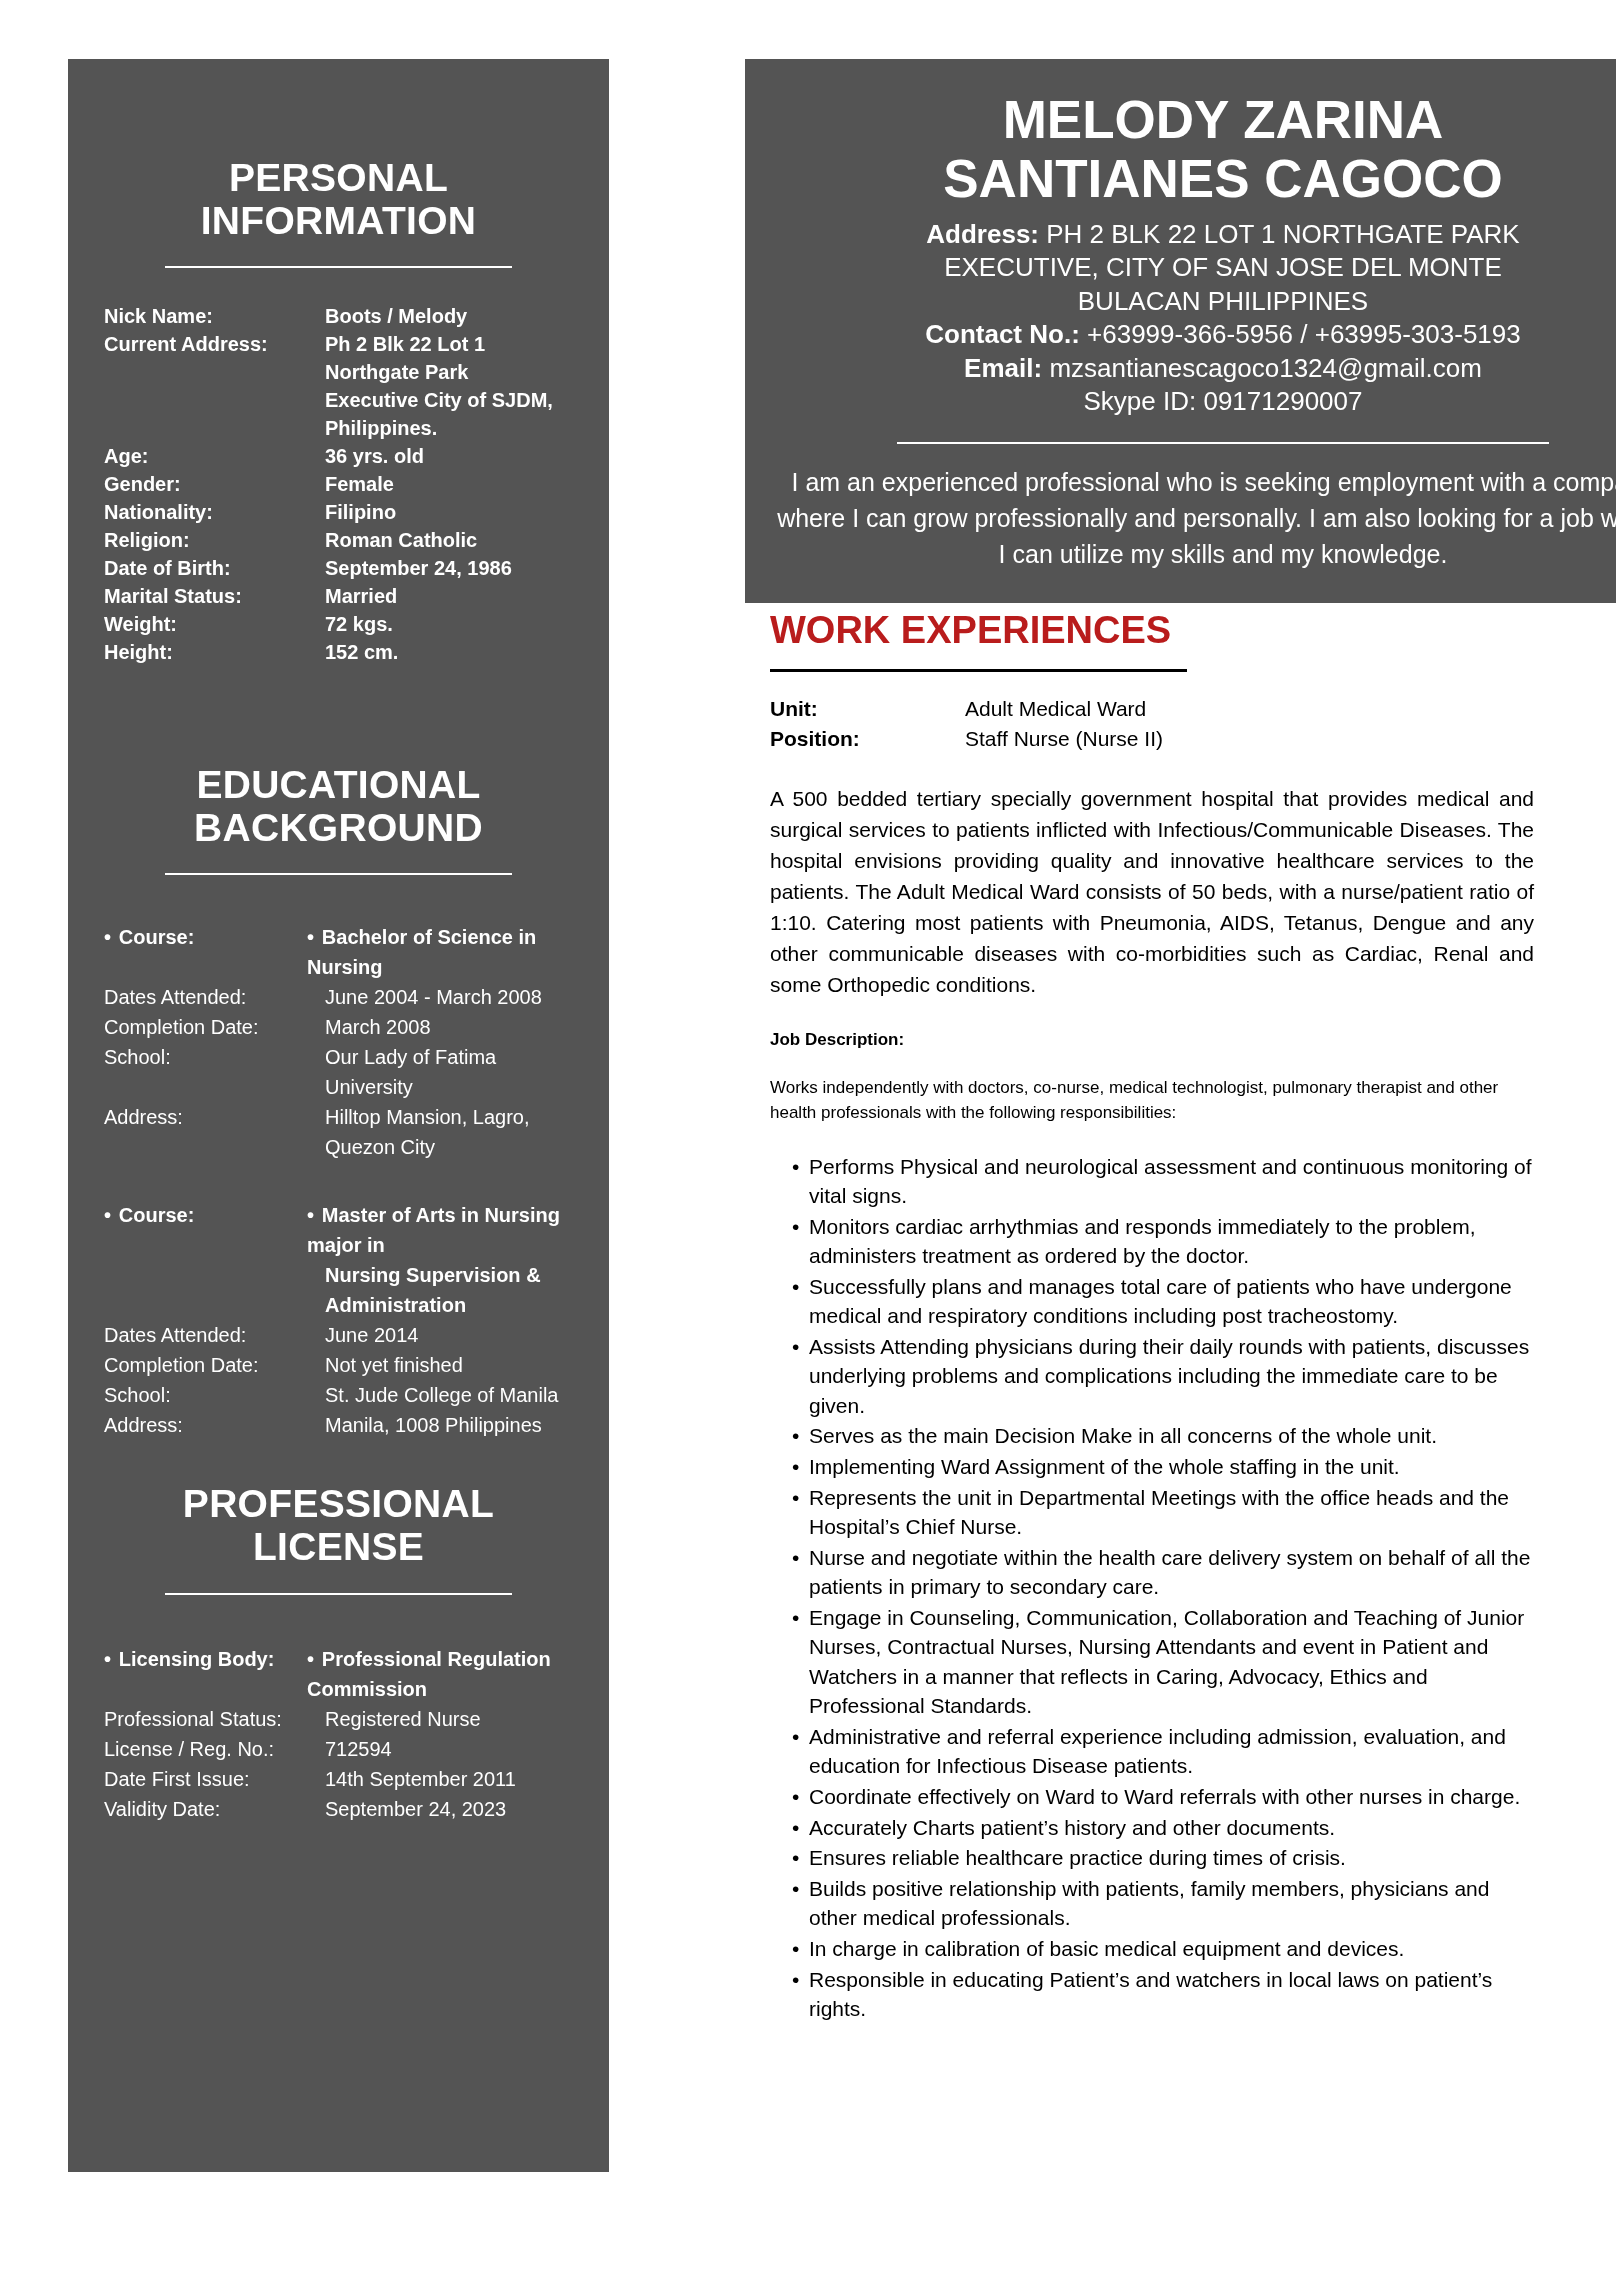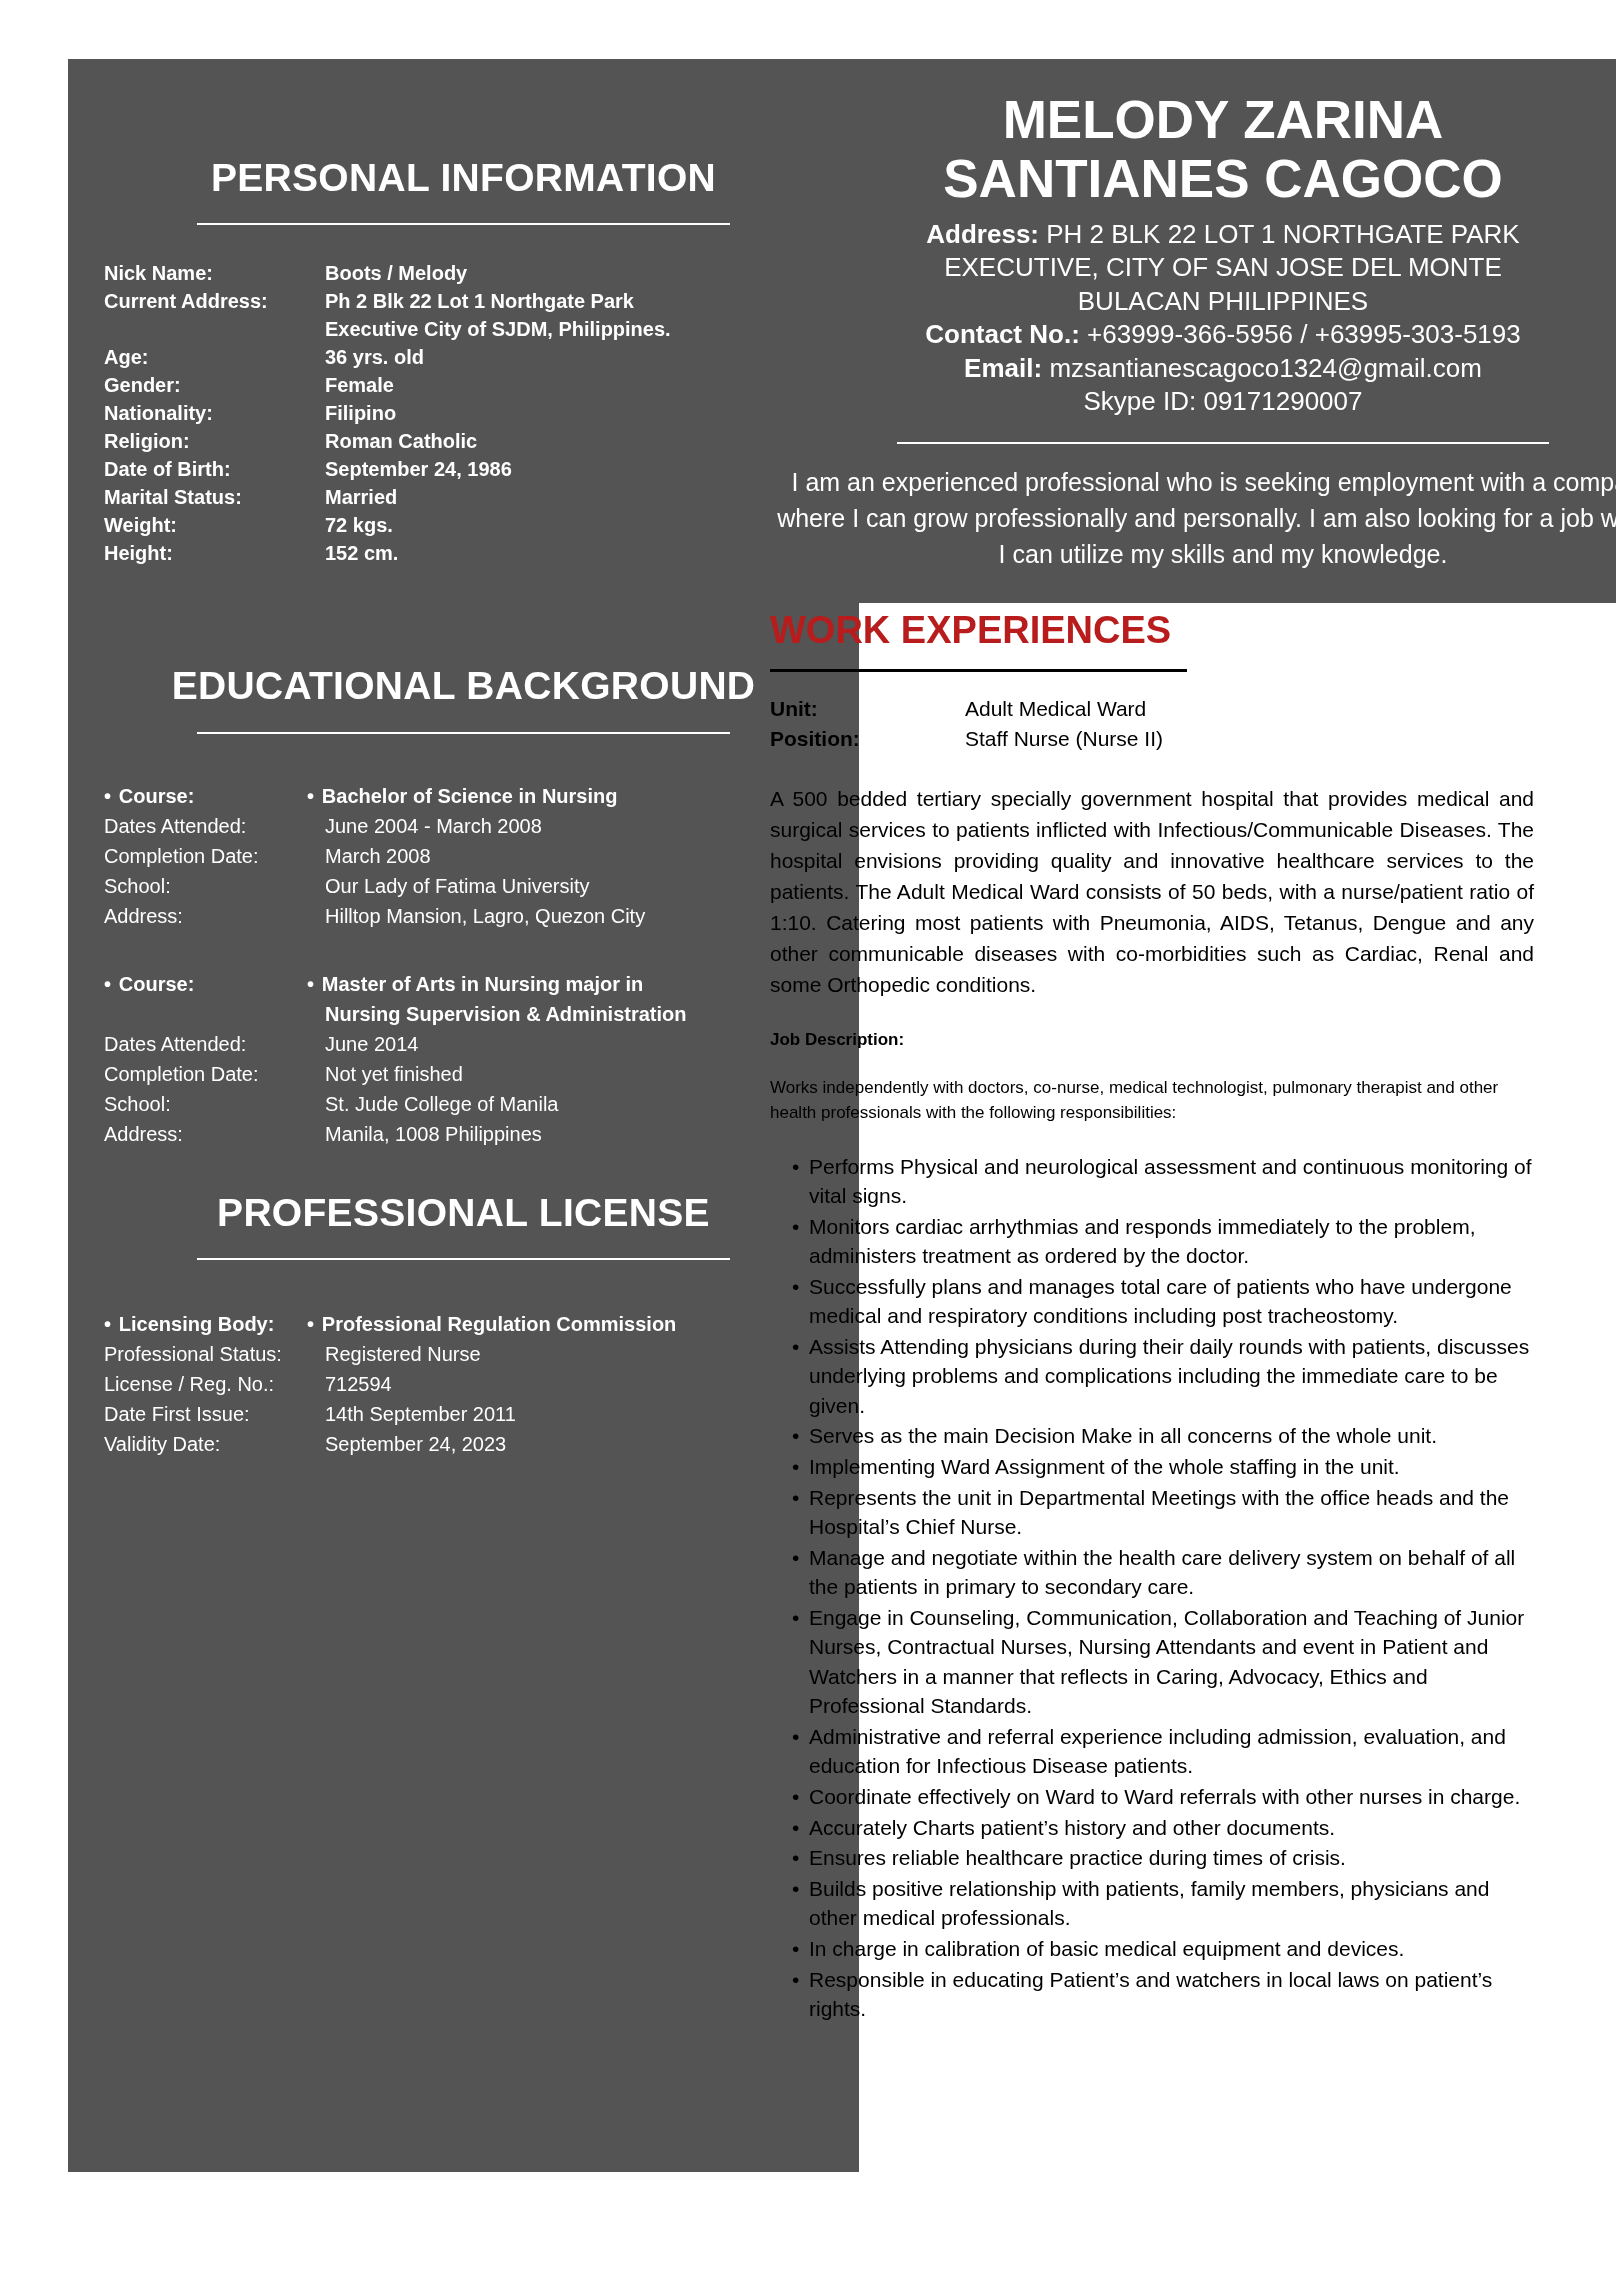--- a/index.html
+++ b/index.html
@@ -13,21 +13,21 @@
     position: relative;
     font-family: "Liberation Sans", sans-serif;
     -webkit-font-smoothing: antialiased;
   }
 
   
   .left-col {
     position: absolute;
     left: 68px;
     top: 59px;
-    width: 791px;
+    width: 541px;
     height: 2113px;
     background: #545454;
     color: #ffffff;
     box-sizing: border-box;
     padding: 0 36px;
   }
 
   
   .header-panel {
     position: absolute;
@@ -415,21 +415,21 @@
   <p class="intro">Works independently with doctors, co-nurse, medical technologist, pulmonary therapist and other health professionals with the following responsibilities:</p>
 
   <ul class="duties">
     <li>Performs Physical and neurological assessment and continuous monitoring of vital signs.</li>
     <li>Monitors cardiac arrhythmias and responds immediately to the problem, administers treatment as ordered by the doctor.</li>
     <li>Successfully plans and manages total care of patients who have undergone medical and respiratory conditions including post tracheostomy.</li>
     <li>Assists Attending physicians during their daily rounds with patients, discusses underlying problems and complications including the immediate care to be given.</li>
     <li>Serves as the main Decision Make in all concerns of the whole unit.</li>
     <li>Implementing Ward Assignment of the whole staffing in the unit.</li>
     <li>Represents the unit in Departmental Meetings with the office heads and the Hospital’s Chief Nurse.</li>
-    <li>Manage and negotiate within the health care delivery system on behalf of all the patients in primary to secondary care.</li>
+    <li>Nurse and negotiate within the health care delivery system on behalf of all the patients in primary to secondary care.</li>
     <li>Engage in Counseling, Communication, Collaboration and Teaching of Junior Nurses, Contractual Nurses, Nursing Attendants and event in Patient and Watchers in a manner that reflects in Caring, Advocacy, Ethics and Professional Standards.</li>
     <li>Administrative and referral experience including admission, evaluation, and education for Infectious Disease patients.</li>
     <li>Coordinate effectively on Ward to Ward  referrals with other nurses in charge.</li>
     <li>Accurately Charts patient’s history and other documents.</li>
     <li>Ensures reliable healthcare practice during times of crisis.</li>
     <li>Builds positive  relationship with patients, family members, physicians and other medical professionals.</li>
     <li>In charge in calibration of basic medical equipment and devices.</li>
     <li>Responsible in educating Patient’s and watchers in local laws on patient’s rights.</li>
   </ul>
 

